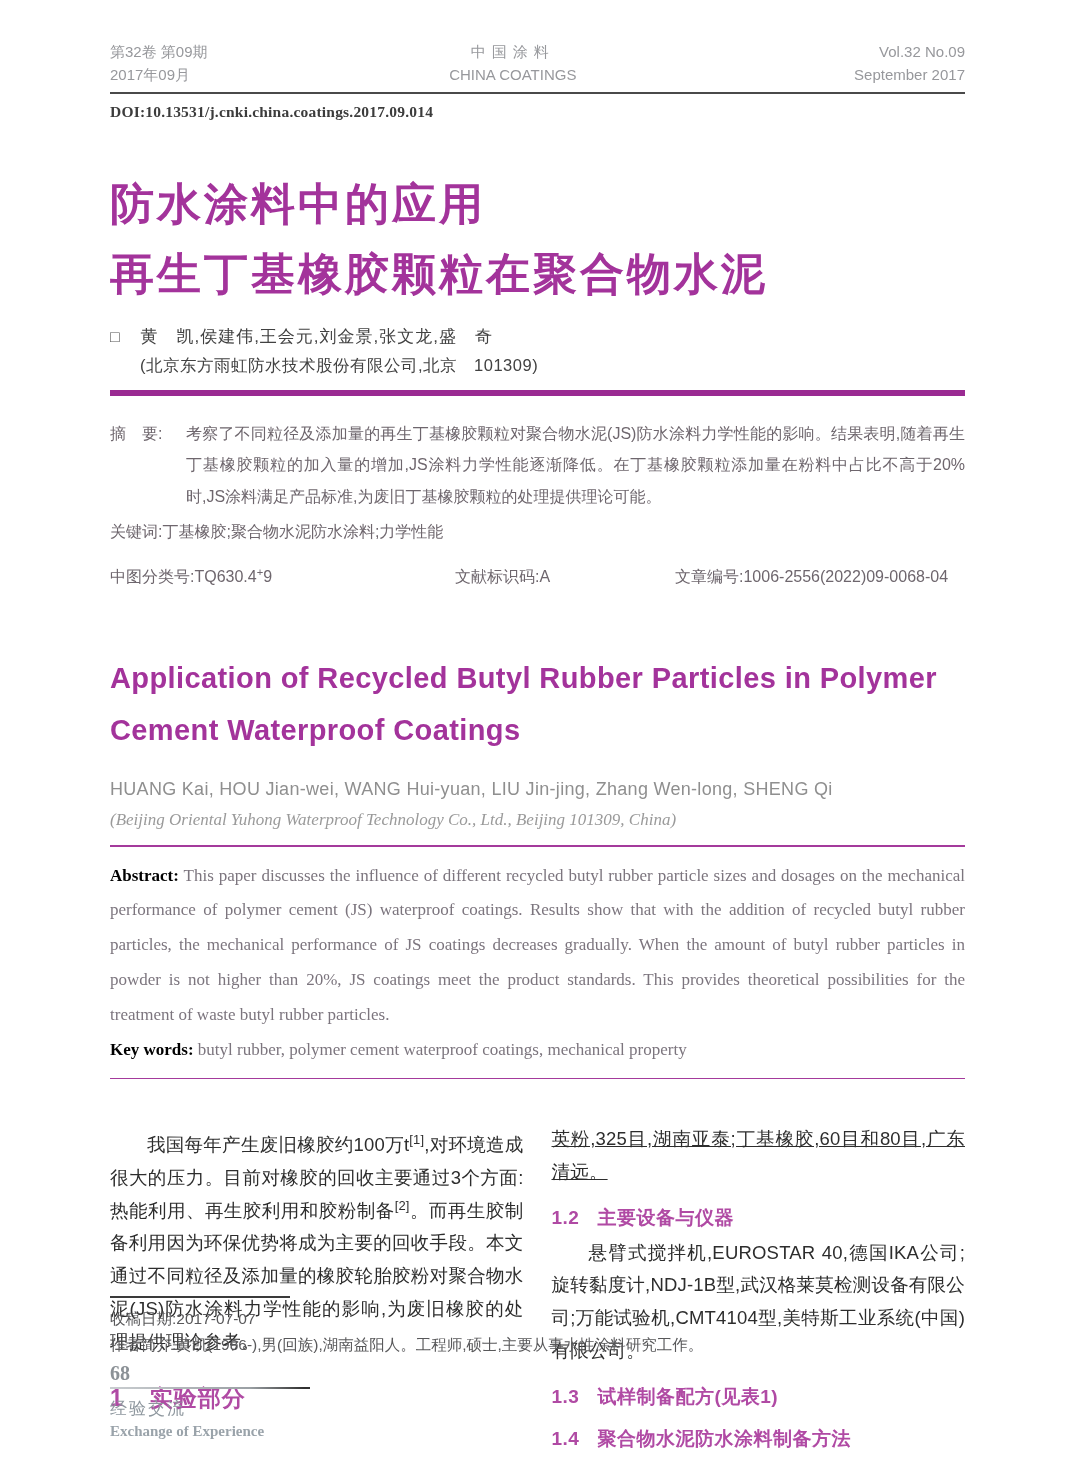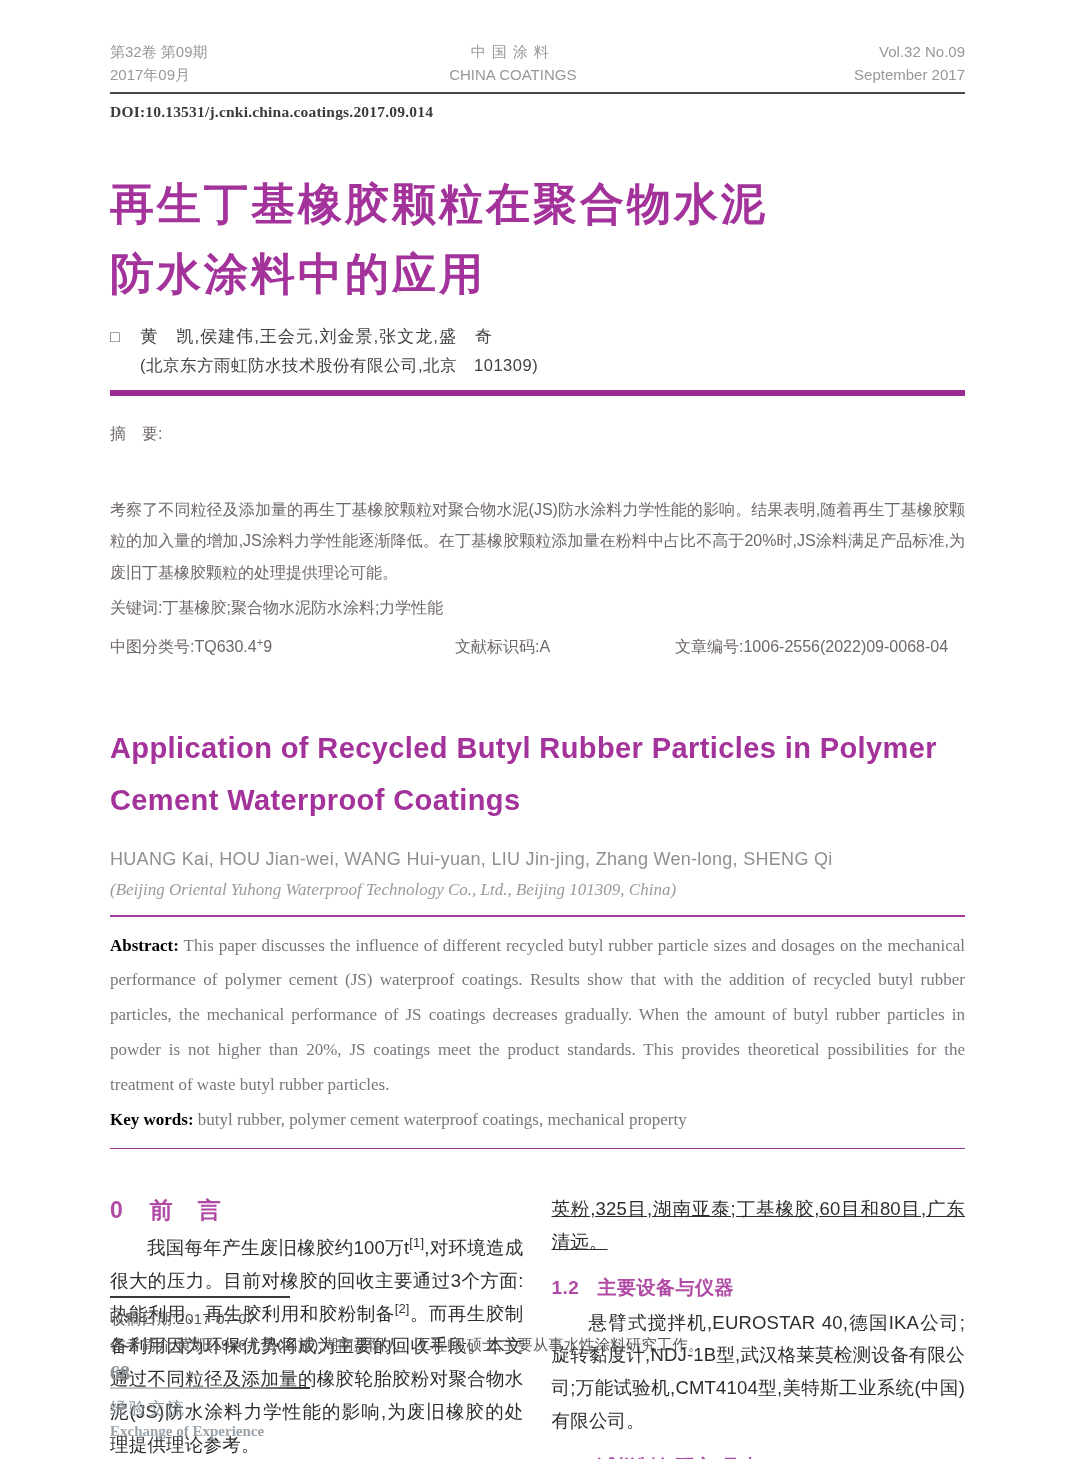--- a/index.html
+++ b/index.html
@@ -30,25 +30,25 @@
   
   .cn-title{margin-top:48px;color:#a3339b;font-size:44px;font-weight:bold;
     line-height:1.6;letter-spacing:3px;}
   .byline{margin-top:16px;font-size:17px;color:#414141;letter-spacing:1px;}
   .byline .marker{color:#555;margin-right:14px;font-size:16px;}
   .affil-cn{margin-top:7px;margin-left:30px;font-size:16.5px;color:#414141;letter-spacing:.5px;}
   .bar{height:6px;background:#9a2a92;margin-top:13px;}
 
   
   .abs-cn{margin-top:22px;color:#6e666d;font-size:16px;line-height:1.95;}
-  .abs-row{display:flex;flex-direction:column;}
+  .abs-row{display:flex;}
   .abs-label{flex:0 0 76px;white-space:nowrap;}
   .abs-text{flex:1;text-align:justify;}
   .kw-row{margin-top:4px;}
-  .clc-row{display:flex;margin-top:8px;}
+  .clc-row{display:flex;margin-top:14px;}
   .clc-row .c1{flex:0 0 345px;}
   .clc-row .c2{flex:0 0 220px;}
   .clc-row .c3{flex:1;}
   sup.s{vertical-align:super;font-size:70%;line-height:0;}
 
   
   .en-title{margin-top:60px;color:#a3339b;font-size:29px;font-weight:bold;
     line-height:1.8;letter-spacing:.4px;}
   .en-authors{margin-top:22px;color:#8f8f8f;font-size:18px;letter-spacing:.3px;}
   .en-affil{margin-top:10px;color:#9a9a9a;font-size:17px;font-style:italic;}
@@ -100,22 +100,22 @@
     </div>
     <div class="col right">
       <div>Vol.32  No.09</div>
       <div>September  2017</div>
     </div>
   </div>
   <div class="header-rule"></div>
   <div class="doi">DOI:10.13531/j.cnki.china.coatings.2017.09.014</div>
 
   <div class="cn-title">
+    <div>防水涂料中的应用</div>
     <div>再生丁基橡胶颗粒在聚合物水泥</div>
-    <div>防水涂料中的应用</div>
   </div>
 
   <div class="byline">
     <span class="marker">□</span>
     <span>黄　凯,侯建伟,王会元,刘金景,张文龙,盛　奇</span>
   </div>
   <div class="affil-cn">(北京东方雨虹防水技术股份有限公司,北京　101309)</div>
 
   <div class="bar"></div>
 
@@ -145,23 +145,20 @@
 
   <div class="abs-en">
     <div><b>Abstract:</b><span> This paper discusses the influence of different recycled butyl rubber particle sizes and dosages on the mechanical performance of polymer cement (JS) waterproof coatings. Results show that with the addition of recycled butyl rubber particles, the mechanical performance of JS coatings decreases gradually. When the amount of butyl rubber particles in powder is not higher than 20%, JS coatings meet the product standards. This provides theoretical possibilities for the treatment of waste butyl rubber particles.</span></div>
     <div><b>Key words:</b><span> butyl rubber, polymer cement waterproof coatings, mechanical property</span></div>
   </div>
 
   <div class="thin-rule2"></div>
 
   <div class="columns">
     <div class="colu">
-      <div class="h-main">
-        <span class="num">0</span><span>前　言</span>
-      </div>
       <div class="bodyp indent">
         <span>我国每年产生废旧橡胶约100万t</span><sup class="s">[1]</sup><span>,对环境造成很大的压力。目前对橡胶的回收主要通过3个方面:热能利用、再生胶利用和胶粉制备</span><sup class="s">[2]</sup><span>。而再生胶制备利用因为环保优势将成为主要的回收手段。本文通过不同粒径及添加量的橡胶轮胎胶粉对聚合物水泥(JS)防水涂料力学性能的影响,为废旧橡胶的处理提供理论参考。</span>
       </div>
       <div class="h-main mt-sec">
         <span class="num">1</span><span>实验部分</span>
       </div>
 
     </div>
     <div class="colu">
       <div class="bodyp" style="margin-top:0;text-decoration:underline;">英粉,325目,湖南亚泰;丁基橡胶,60目和80目,广东清远。</div>

